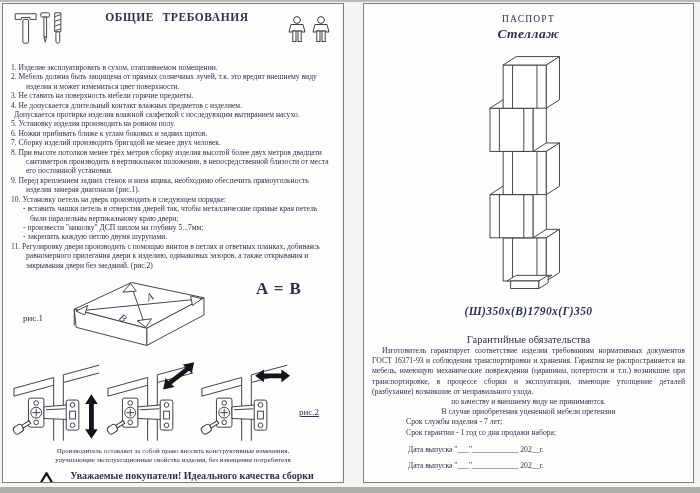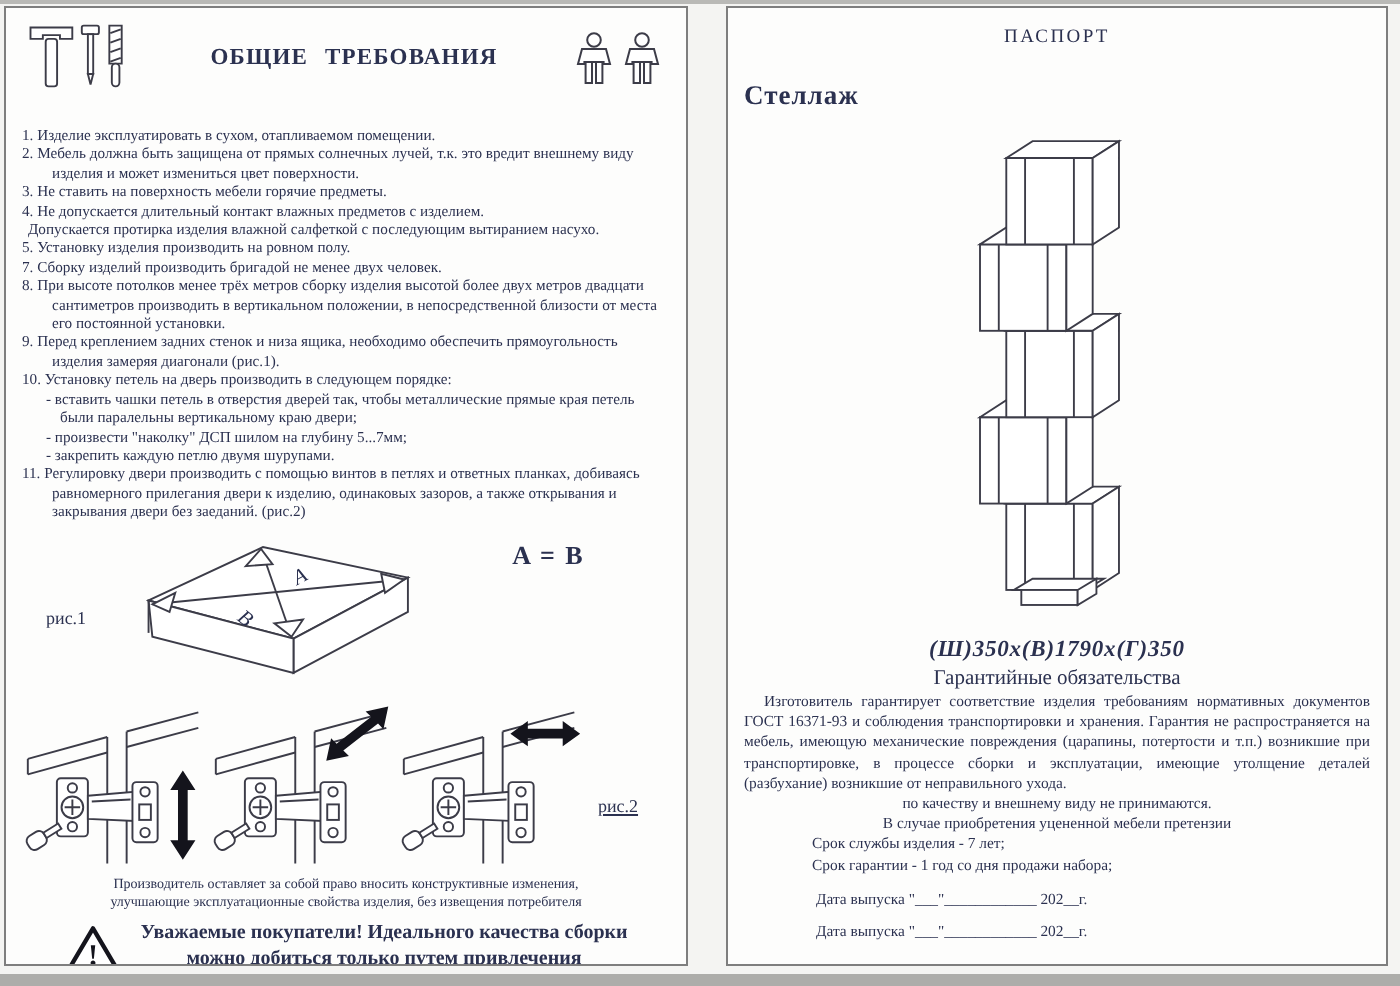--- a/index.html
+++ b/index.html
@@ -10,47 +10,47 @@
     color:#2b3150;
   }
   .page-edge-top{position:absolute;left:0;top:0;width:700px;height:2px;background:#b9b9b6;}
   .page-edge-bottom{position:absolute;left:0;bottom:0;width:700px;height:6px;background:#adadaa;}
   .panel{position:absolute;top:3px;height:480px;background:#fdfdfc;border:1px solid #7e7e7e;box-sizing:border-box;overflow:hidden;}
   .panel-left{left:2px;width:342px;padding:5px 8px 4px 8px;}
   .panel-right{left:363px;width:331px;padding:6px 8px;}
 
   
   .lp-header{display:flex;align-items:flex-start;justify-content:space-between;height:36px;}
-  .lp-title{flex:1;text-align:center;font-weight:bold;font-size:11.5px;letter-spacing:.6px;word-spacing:5px;margin-top:14px;}
+  .lp-title{flex:1;text-align:center;font-weight:bold;font-size:11.5px;letter-spacing:.6px;word-spacing:5px;margin-top:2px;}
   .req-list{margin-top:18px;font-size:7.6px;line-height:1.24;}
   .req-list .li{white-space:normal;}
   .req-list .item{padding-left:15px;text-indent:-15px;}
   .req-list .cont{padding-left:3px;}
   .req-list .sub{padding-left:19px;text-indent:-7px;}
 
   .fig1-row{display:flex;align-items:flex-start;height:84px;margin-top:3px;}
   .fig1-label{font-size:9px;margin:40px 0 0 12px;}
   .fig1-svg{width:185px;height:82px;margin-left:6px;}
-  .fig1-eq{font-weight:bold;font-size:13px;margin:6px 0 0 22px;letter-spacing:1px;}
+  .fig1-eq{font-weight:bold;font-size:17px;margin:6px 0 0 22px;letter-spacing:1px;}
 
   .fig2-row{display:flex;align-items:flex-start;margin-top:2px;}
   .hinge-svg{width:97px;height:86px;}
   .fig2-label{font-size:9px;margin:48px 16px 0 6px;text-decoration:underline;}
 
   .mfr-note{font-size:7px;line-height:1.3;text-align:center;margin-top:2px;}
   .warn-row{display:flex;justify-content:center;align-items:flex-start;margin-top:4px;gap:9px;}
   .warn-tri{width:29px;height:26px;margin-top:2px;}
   .warn-text{font-weight:bold;font-size:10px;line-height:1.32;text-align:center;}
 
   
   .rp-doc-type{text-align:center;font-size:9.5px;letter-spacing:1.2px;margin-top:4px;}
-  .rp-product{text-align:left;font-size:13.5px;font-weight:bold;letter-spacing:.5px;margin-top:16px;}
+  .rp-product{text-align:center;font-size:13.5px;font-weight:bold;font-style:italic;letter-spacing:.5px;margin-top:2px;}
   .shelf-svg{display:block;margin:8px auto 0 auto;height:246px;}
   .rp-dims{text-align:center;font-weight:bold;font-style:italic;font-size:11.5px;margin-top:9px;letter-spacing:.4px;}
-  .rp-warranty-title{text-align:center;font-size:10.5px;margin-top:3px;}
+  .rp-warranty-title{text-align:center;font-size:10.5px;margin-top:17px;}
   .rp-warranty-text{font-size:7.7px;line-height:1.33;text-align:justify;margin-top:1px;text-indent:10px;}
   .rp-center-note{font-size:7.7px;line-height:1.3;text-align:center;}
   .rp-term{font-size:7.7px;line-height:1.38;padding-left:34px;}
   .rp-date{font-size:7.7px;padding-left:36px;margin-top:7px;}
   .rp-stamp{text-align:right;font-weight:bold;font-size:11px;letter-spacing:.8px;padding-right:8px;margin-top:20px;}
 
   svg{display:block;}
   .ln{fill:none;stroke:#3c3c48;stroke-width:1;}
   .ln2{fill:#ffffff;stroke:#3c3c48;stroke-width:1;}
   .blk{fill:#14141c;stroke:none;}
@@ -127,20 +127,21 @@
     </svg>
   </div>
 
   <div class="req-list">
       <div class="li item">1. Изделие эксплуатировать в сухом, отапливаемом помещении.</div>
       <div class="li item">2. Мебель должна быть защищена от прямых солнечных лучей, т.к. это вредит внешнему виду изделия и может измениться цвет поверхности.</div>
       <div class="li item">3. Не ставить на поверхность мебели горячие предметы.</div>
       <div class="li item">4. Не допускается длительный контакт влажных предметов с изделием.</div>
       <div class="li cont">Допускается протирка изделия влажной салфеткой с последующим вытиранием насухо.</div>
       <div class="li item">5. Установку изделия производить на ровном полу.</div>
+      <div class="li item">6. Ножки прибивать ближе к углам боковых и задних щитов.</div>
       <div class="li item">7. Сборку изделий производить бригадой не менее двух человек.</div>
       <div class="li item">8. При высоте потолков менее трёх метров сборку изделия высотой более двух метров двадцати сантиметров производить в вертикальном положении, в непосредственной близости от места его постоянной установки.</div>
       <div class="li item">9. Перед креплением задних стенок и низа ящика, необходимо обеспечить прямоугольность изделия замеряя диагонали (рис.1).</div>
       <div class="li item">10. Установку петель на дверь производить в следующем порядке:</div>
       <div class="li sub">- вставить чашки петель в отверстия дверей так, чтобы металлические прямые края петель были паралельны вертикальному краю двери;</div>
       <div class="li sub">- произвести "наколку" ДСП шилом на глубину 5...7мм;</div>
       <div class="li sub">- закрепить каждую петлю двумя шурупами.</div>
       <div class="li item">11. Регулировку двери производить с помощью винтов в петлях и ответных планках, добиваясь равномерного прилегания двери к изделию, одинаковых зазоров, а также открывания и закрывания двери без заеданий. (рис.2)</div>
     </div>
 

